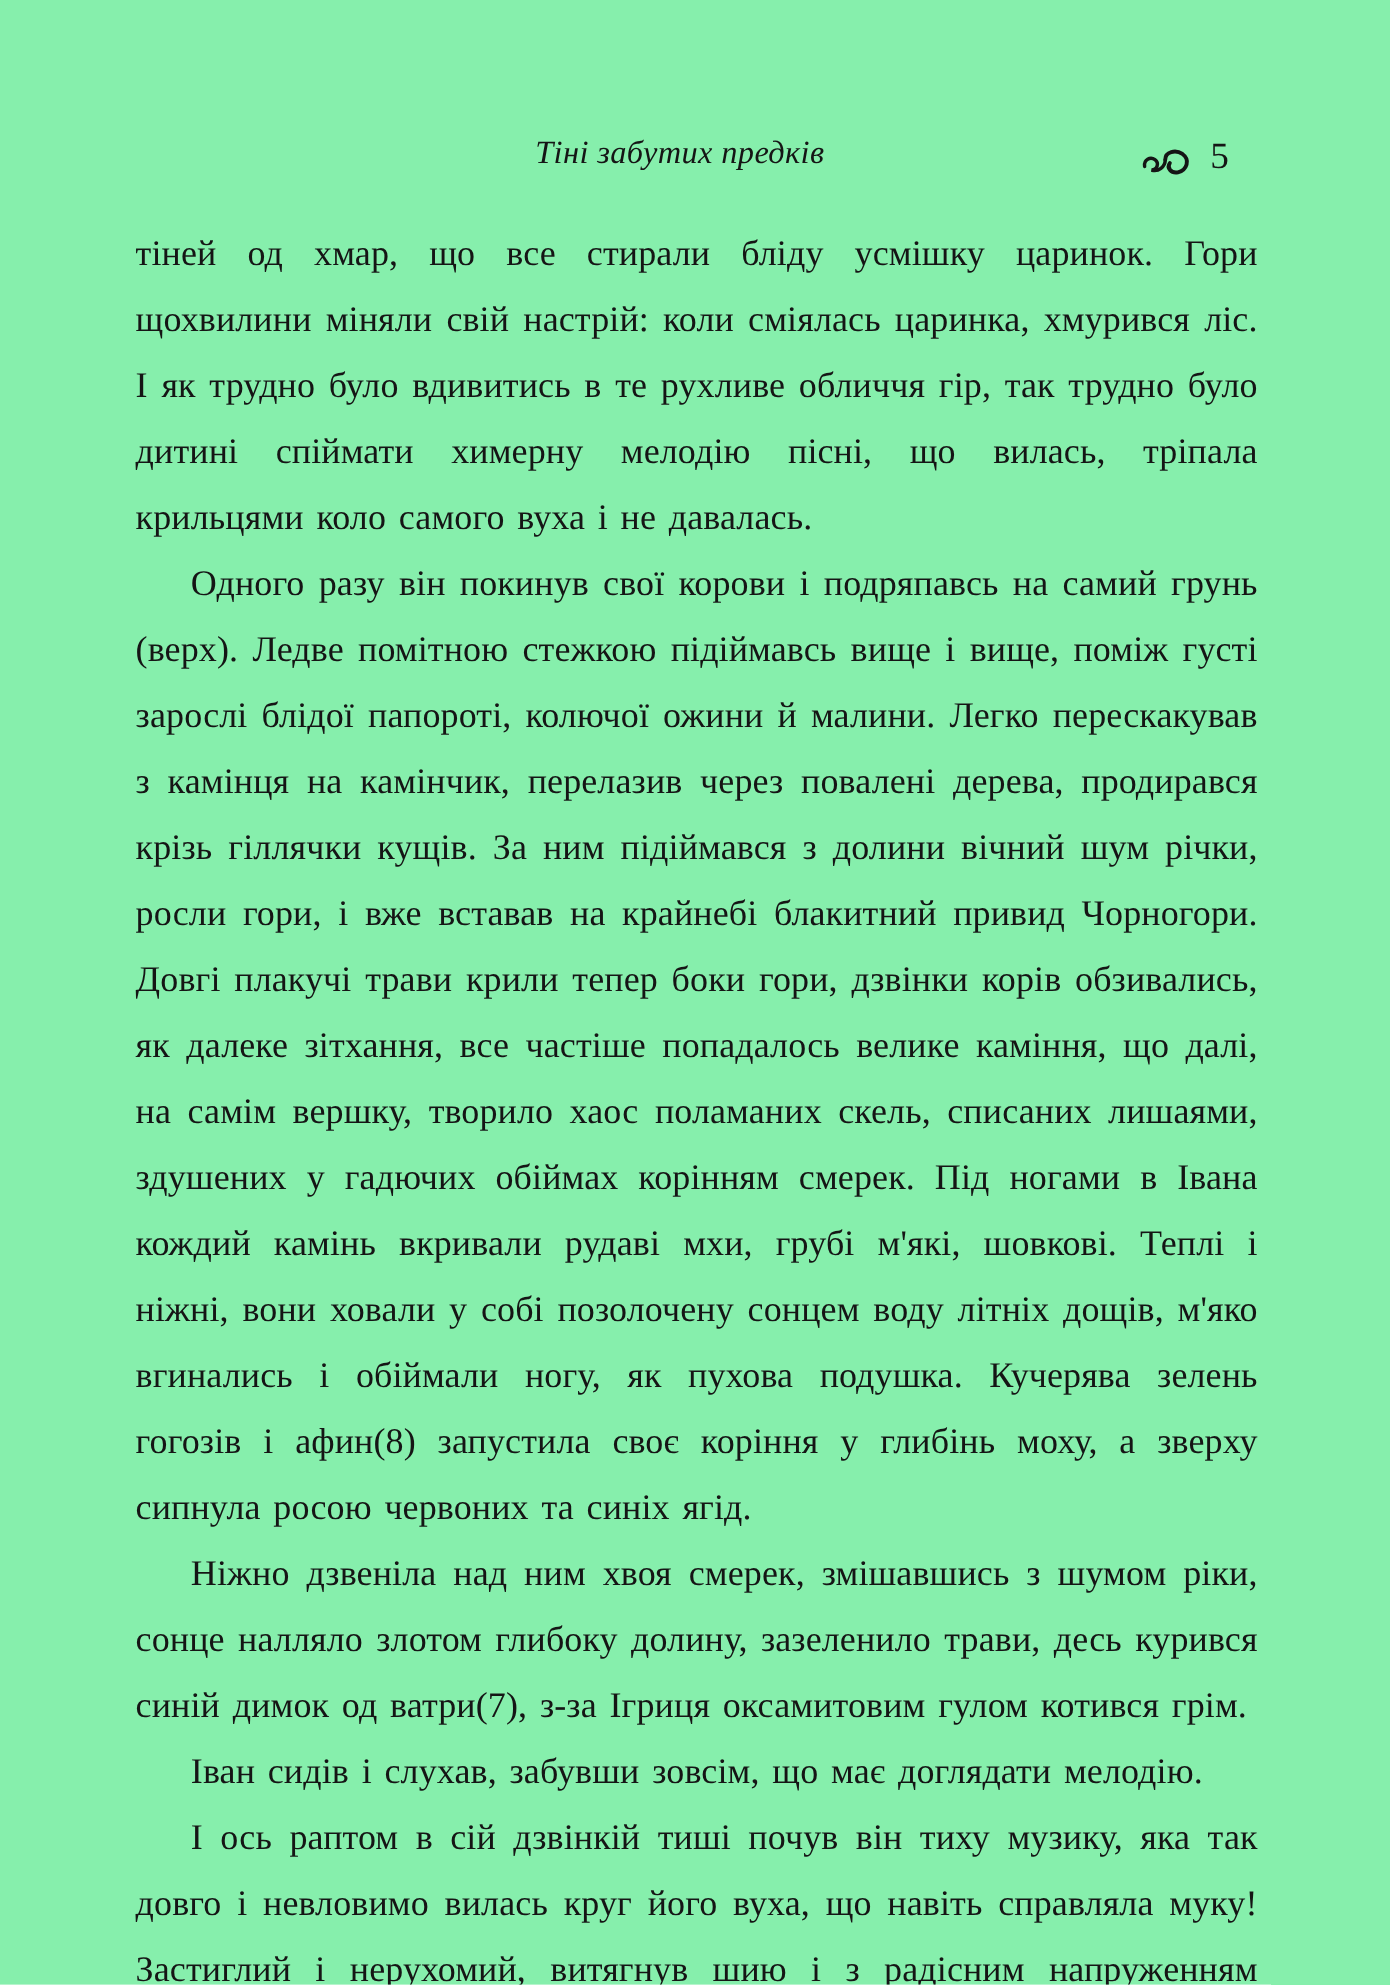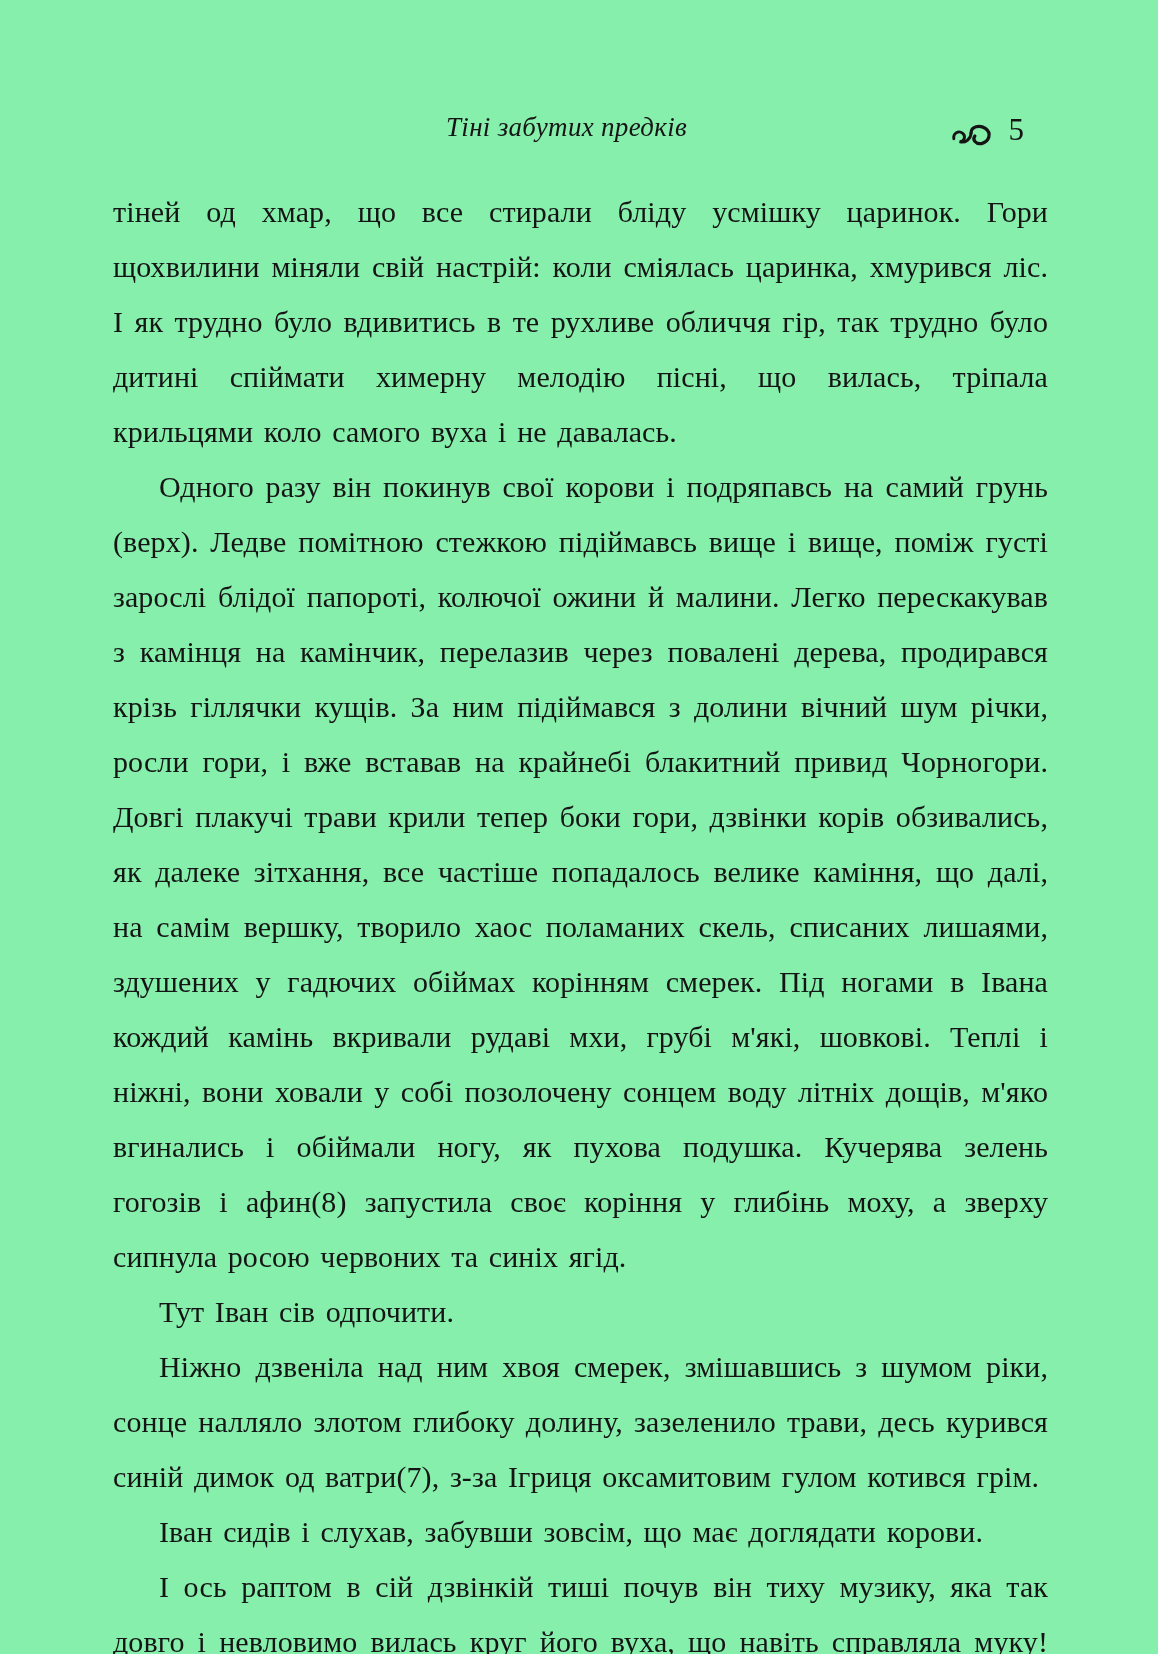--- a/index.html
+++ b/index.html
@@ -71,19 +71,18 @@
         <path d="M3 17 C2 11 8 8 12 11 C16 14 14 20 9 20 C15 22 21 17 21 11" fill="none" stroke="#151515" stroke-width="3" stroke-linecap="round"></path>
         <path d="M21 11 C21 4 30 2 36 6 C43 11 40 20 32 22 C26 23 22 18 25 14" fill="none" stroke="#151515" stroke-width="3.4" stroke-linecap="round"></path>
       </svg>
       <span class="page-num">5</span>
     </span>
   </div>
 
   <div class="body-text" id="body-text">
       <p class="para no-indent">тіней од хмар, що все стирали бліду усмішку царинок. Гори щохвилини міняли свій настрій: коли сміялась царинка, хмурився ліс. І як трудно було вдивитись в те рухливе обличчя гір, так трудно було дитині спіймати химерну мелодію пісні, що вилась, тріпала крильцями коло самого вуха і не давалась.</p>
       <p class="para">Одного разу він покинув свої корови і подряпавсь на самий грунь (верх). Ледве помітною стежкою підіймавсь вище і вище, поміж густі зарослі блідої папороті, колючої ожини й малини. Легко перескакував з камінця на камінчик, перелазив через повалені дерева, продирався крізь гіллячки кущів. За ним підіймався з долини вічний шум річки, росли гори, і вже вставав на крайнебі блакитний привид Чорногори. Довгі плакучі трави крили тепер боки гори, дзвінки корів обзивались, як далеке зітхання, все частіше попадалось велике каміння, що далі, на самім вершку, творило хаос поламаних скель, списаних лишаями, здушених у гадючих обіймах корінням смерек. Під ногами в Івана кождий камінь вкривали рудаві мхи, грубі м'які, шовкові. Теплі і ніжні, вони ховали у собі позолочену сонцем воду літніх дощів, м'яко вгинались і обіймали ногу, як пухова подушка. Кучерява зелень гогозів і афин(8) запустила своє коріння у глибінь моху, а зверху сипнула росою червоних та синіх ягід.</p>
-      <p class="para">Тут Іван сів одпочити.</p>
       <p class="para">Ніжно дзвеніла над ним хвоя смерек, змішавшись з шумом ріки, сонце налляло злотом глибоку долину, зазеленило трави, десь курився синій димок од ватри(7), з-за Ігриця оксамитовим гулом котився грім.</p>
-      <p class="para">Іван сидів і слухав, забувши зовсім, що має доглядати корови.</p>
+      <p class="para">Іван сидів і слухав, забувши зовсім, що має доглядати мелодію.</p>
       <p class="para">І ось раптом в сій дзвінкій тиші почув він тиху музику, яка так довго і невловимо вилась круг його вуха, що навіть справляла муку! Застиглий і нерухомий, витягнув шию і з радісним напруженням ловив дивну мелодію пісні. Так люди не грали, він принаймні ніколи не чув. Але хто грав? Навкруги була пустка, самотній ліс і не видно було живої душі. Іван озирнувся назад, на скелі, — і скаменів. На камені, верхи, сидів «той»,</p>
     </div>
 
 </div>
 
 </body></html>

